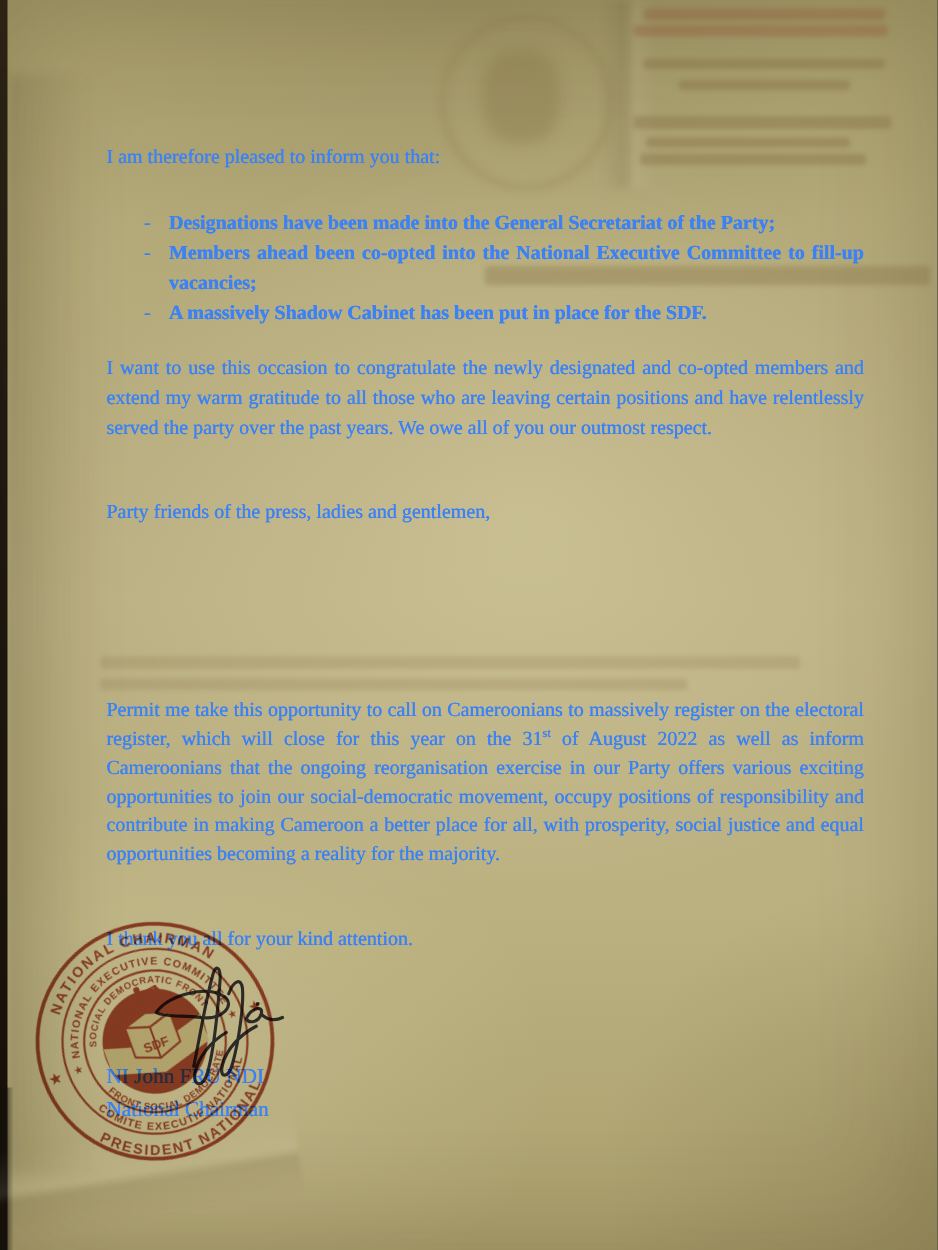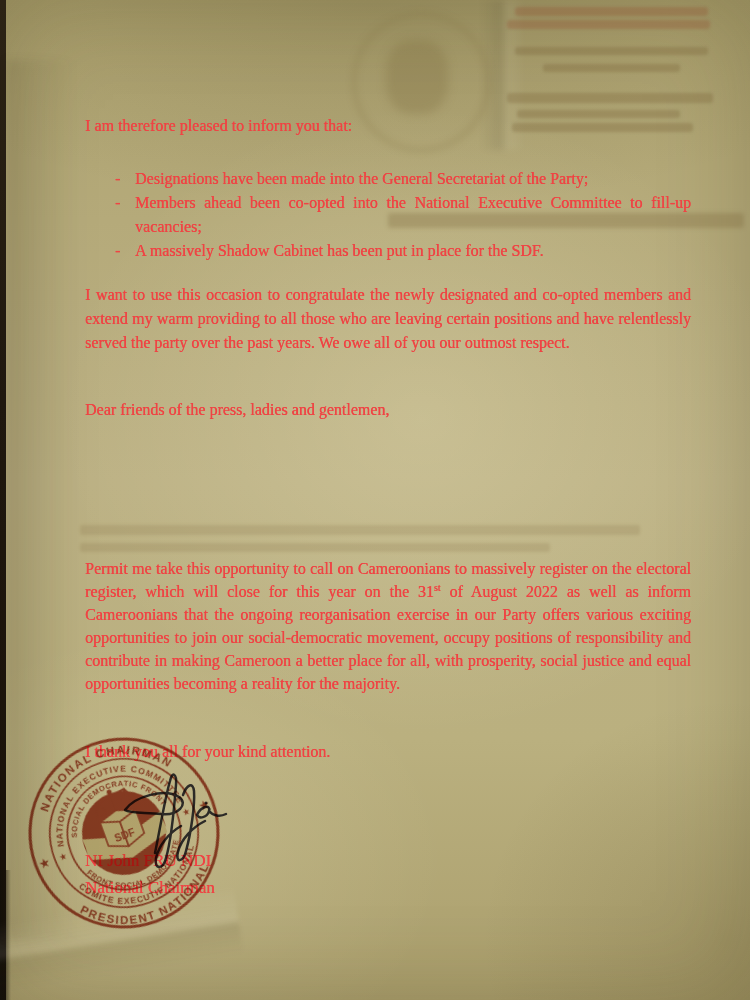--- a/index.html
+++ b/index.html
@@ -39,29 +39,29 @@
   .bt.olv{background:rgba(118,96,52,.30);}
   .bt.faint{background:rgba(118,96,52,.16);}
   .ghost-circle{position:absolute;left:352px;top:12px;width:130px;height:132px;border-radius:50%;
     border:4px solid rgba(128,112,66,.55);filter:blur(3.5px);opacity:.5;}
   .ghost-blob{position:absolute;left:386px;top:40px;width:62px;height:74px;border-radius:40%;
     background:rgba(125,108,62,.30);filter:blur(5px);}
   .ghost-line-big{position:absolute;left:388px;top:213px;width:356px;height:15px;border-radius:3px;
     background:rgba(112,90,48,.26);filter:blur(2.2px);}
 
   
-  .txt{position:absolute;left:85px;width:606px;color:#ef4444;font-size:16px;line-height:24px;
+  .txt{position:absolute;left:85px;width:606px;color:#3b82f6;font-size:16px;line-height:24px;
        text-shadow:.3px 0 0 currentColor;}
   .just{text-align:justify;}
   p{margin:0;}
   .intro{top:114px;}
   .bullets{top:167px;}
   .bullet-row{display:flex;}
   .bullet-marker{width:20px;padding-left:30px;flex:none;}
-  .bullet-text{flex:1;}
+  .bullet-text{flex:1;font-weight:bold;}
   .para1{top:283px;}
   .salutation{top:398px;}
   .para2{top:440px;}
   .para3{top:557px;line-height:23px;}
   .closing{top:740px;}
   .sig-name{top:849px;font-size:17px;}
   .sig-title{top:876px;font-size:17px;}
   sup{font-size:10px;line-height:0;}
 
   
@@ -110,23 +110,23 @@
     <div class="bullet-row">
       <span class="bullet-marker">-</span>
       <span class="bullet-text just">Members ahead been co-opted into the National Executive Committee to fill-up vacancies;</span>
     </div>
     <div class="bullet-row">
       <span class="bullet-marker">-</span>
       <span class="bullet-text just">A massively Shadow Cabinet has been put in place for the SDF.</span>
     </div>
   </div>
 
-  <p class="txt para1 just">I want to use this occasion to congratulate the newly designated and co-opted members and extend my warm providing to all those who are leaving certain positions and have relentlessly served the party over the past years. We owe all of you our outmost respect.</p>
-
-  <p class="txt salutation">Dear friends of the press, ladies and gentlemen,</p>
+  <p class="txt para1 just">I want to use this occasion to congratulate the newly designated and co-opted members and extend my warm gratitude to all those who are leaving certain positions and have relentlessly served the party over the past years. We owe all of you our outmost respect.</p>
+
+  <p class="txt salutation">Party friends of the press, ladies and gentlemen,</p>
 
 
   <p class="txt para3 just"><span>Permit me take this opportunity to call on Cameroonians to massively register on the electoral register, which will close for this year on the 31</span><sup>st</sup><span> of August 2022 as well as inform Cameroonians that the ongoing reorganisation exercise in our Party offers various exciting opportunities to join our social-democratic movement, occupy positions of responsibility and contribute in making Cameroon a better place for all, with prosperity, social justice and equal opportunities becoming a reality for the majority.</span></p>
 
   <p class="txt sig-name">NI John FRU NDI</p>
 
   <p class="txt closing">I thank you all for your kind attention.</p>
   <p class="txt sig-title">National Chairman</p>
 
   <svg class="stamp" viewBox="0 0 200 200">

